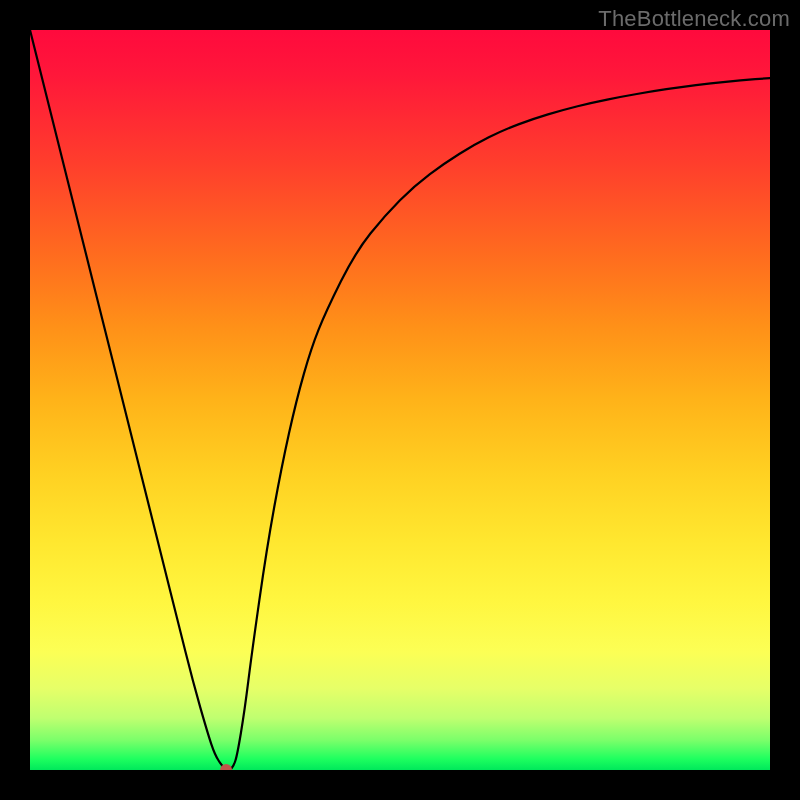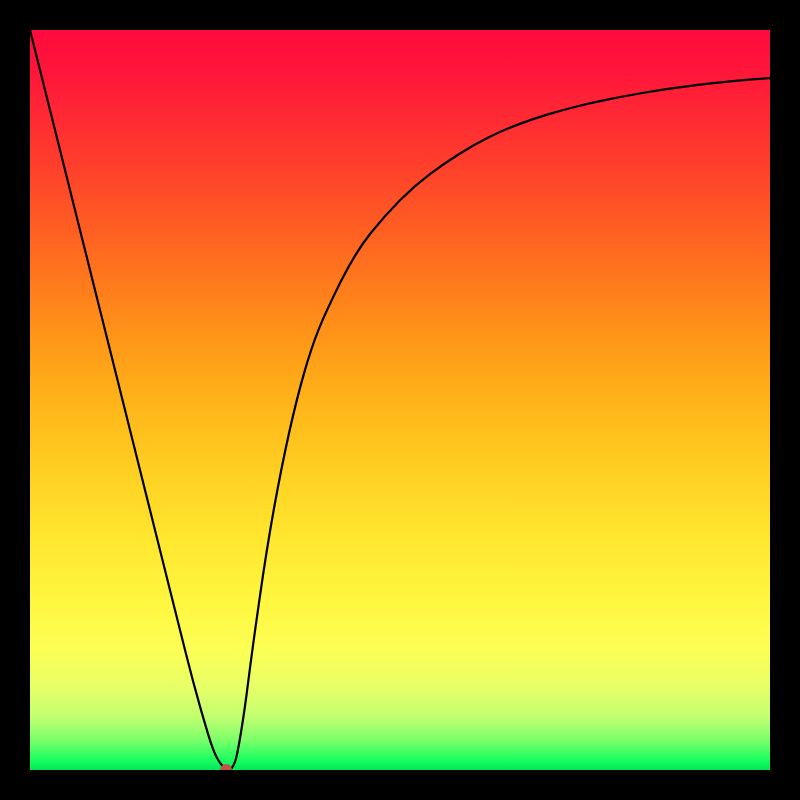--- a/index.html
+++ b/index.html
@@ -61,20 +61,21 @@
     inset: 0;
   }
   .data-dot {
     fill: #c1544a;
   }
 </style>
 </head>
 <body>
 
 <div class="chart-wrap">
+  <div class="watermark">TheBottleneck.com</div>
 
   <div class="plot-area">
     <div class="gradient-bg"></div>
     <svg class="curve" viewBox="0 0 740 740" preserveAspectRatio="none">
       <path id="curve-path" fill="none" stroke="#000" stroke-width="2.2" stroke-linejoin="round" stroke-linecap="round" d="M 0 0 Q 0 0 7.4 29.599999999999966 Q 14.8 59.19999999999993 22.200000000000003 88.79999999999995 Q 29.6 118.39999999999998 37 148 Q 44.4 177.60000000000002 51.8 207.2 Q 59.2 236.79999999999995 66.6 266.4 Q 74 296 81.4 325.6 Q 88.8 355.2 96.2 384.79999999999995 Q 103.60000000000001 414.4 111 444 Q 118.4 473.6 125.8 503.2 Q 133.2 532.8 140.6 562.4 Q 148 592 155.4 621.6 Q 162.8 651.2 170.2 677.1 Q 177.6 703 181.3 714.1 Q 185 725.2 188.7 730.75 Q 192.4 736.3 194.25 738.15 Q 196.10000000000002 740 197.95000000000002 740 Q 199.8 740 201.65000000000003 738.15 Q 203.50000000000003 736.3 205.35000000000002 730.75 Q 207.20000000000002 725.2 210.9 703 Q 214.6 680.8 218.3 651.2 Q 222 621.6 229.4 569.8 Q 236.8 518 244.20000000000002 477.3 Q 251.60000000000002 436.6 259 403.3 Q 266.4 370 273.79999999999995 344.1 Q 281.2 318.20000000000005 288.6 299.70000000000005 Q 296 281.2 310.8 251.6 Q 325.6 222 340.4 203.5 Q 355.2 185 370 170.2 Q 384.8 155.39999999999998 399.6 144.3 Q 414.40000000000003 133.20000000000005 429.20000000000005 123.95000000000005 Q 444 114.70000000000005 458.8 107.30000000000001 Q 473.6 99.89999999999998 488.40000000000003 94.34999999999997 Q 503.20000000000005 88.79999999999995 518 84.35999999999996 Q 532.8 79.91999999999996 547.5999999999999 76.21999999999997 Q 562.4 72.51999999999998 577.2 69.56 Q 592 66.60000000000002 606.8 64.00999999999999 Q 621.6 61.41999999999996 636.4000000000001 59.19999999999999 Q 651.2 56.98000000000002 666 55.13000000000005 Q 680.8000000000001 53.280000000000086 695.6 51.80000000000001 Q 710.4 50.319999999999936 725.2 49.20999999999992 T 740 48.09999999999991"></path>
       <circle id="marker-dot" class="data-dot" r="6" cx="196.10000000000002" cy="740"></circle>
     </svg>
   </div>
 </div>
 

